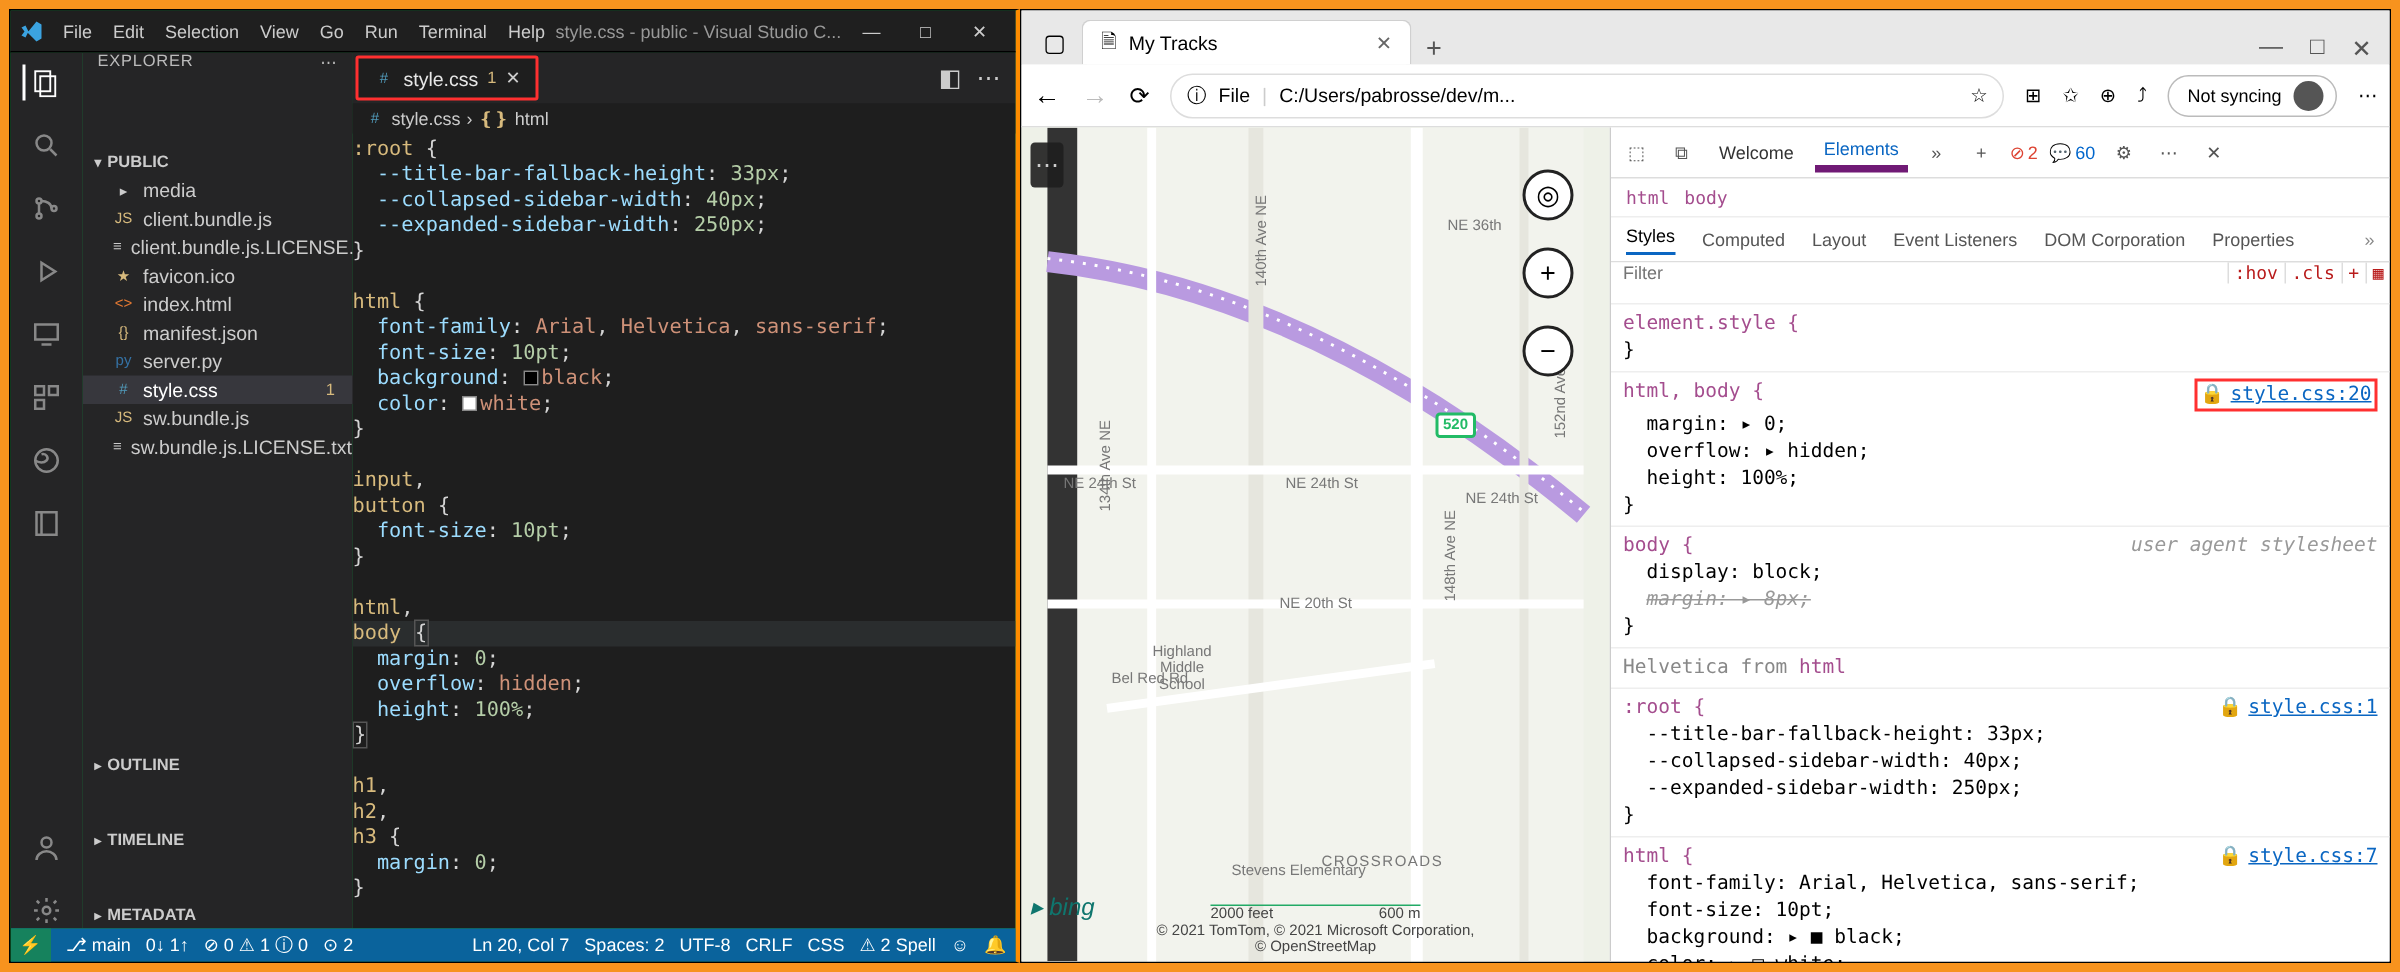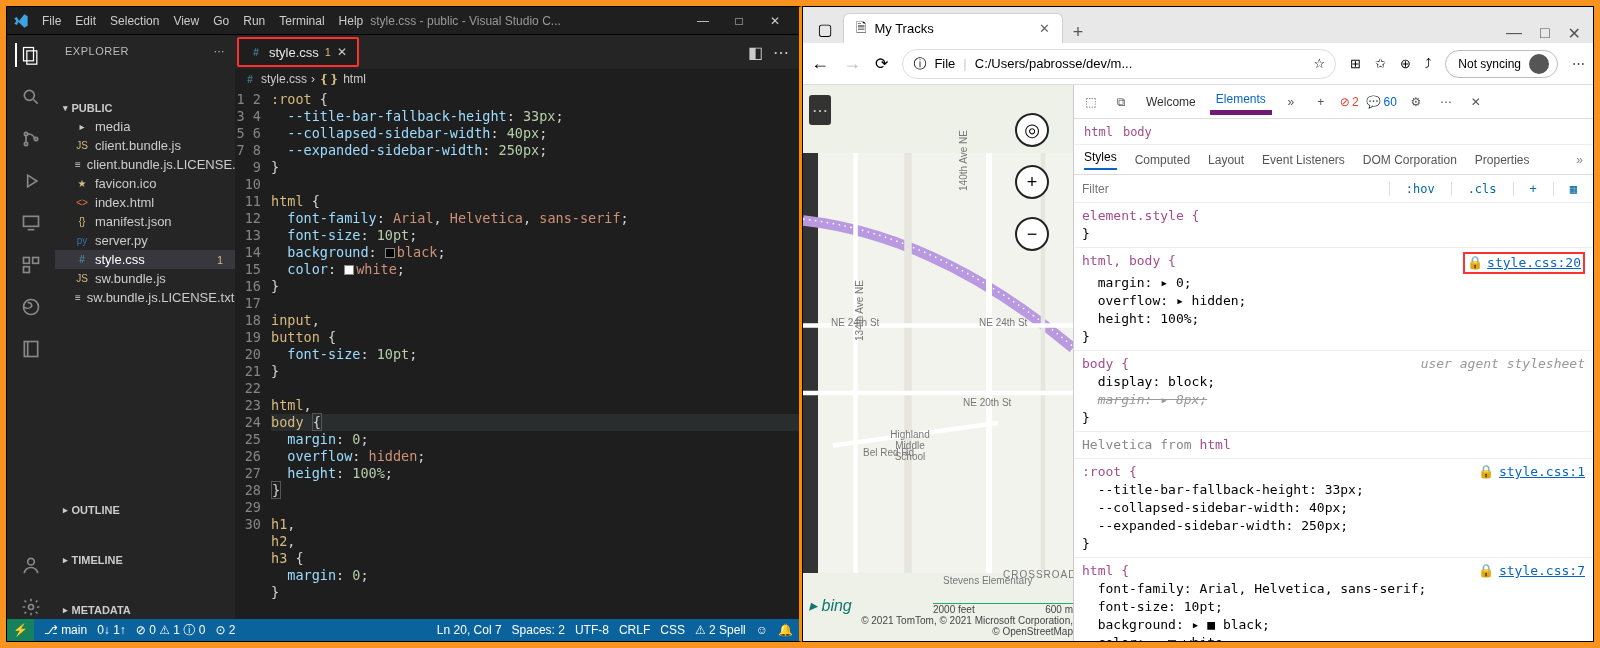--- a/index.html
+++ b/index.html
@@ -1,30 +1,30 @@
 <!DOCTYPE html>
 <html><head>
 <meta charset="utf-8">
 <style>
 * { box-sizing: border-box; margin: 0; padding: 0; }
 body { font-family: "Segoe UI", sans-serif; background: #f7931e; width: 1600px; height: 648px; overflow: hidden; }
 .wrap { display: flex; width: 1600px; height: 648px; border: 6px solid #f7931e; }
-.vscode { width: 796px; height: 636px; background: #15803d; color: #ccc; display: flex; flex-direction: column; border: 1px solid #000; border-right: 3px solid #ff8c00; }
+.vscode { width: 674px; height: 636px; background: #15803d; color: #ccc; display: flex; flex-direction: column; border: 1px solid #000; border-right: 3px solid #ff8c00; }
 .vstitle { height: 28px; background: #1f1f1f; display: flex; align-items: center; font-size: 12px; color: #ccc; padding: 0 6px; border-bottom: 1px solid #000; }
 .vstitle .logo { width:16px; height:16px; margin-right:6px; }
 .vstitle .menu span { margin: 0 7px; color:#ccc; cursor:default; }
 .vstitle .title { flex:1; text-align:left; color:#999; font-size:12px; }
 .vstitle .winbtn { width:36px; text-align:center; color:#ccc; font-size:12px; }
 .vsbody { flex:1; display:flex; overflow:hidden; }
 .activity { width:48px; background:#252526; display:flex; flex-direction:column; align-items:center; padding-top:8px; gap:18px; }
 .activity .aicon { width:24px; height:24px; color:#888; display:flex; align-items:center; justify-content:center; }
 .activity .aicon.active { color:#fff; border-left:2px solid #fff; padding-left:2px; margin-left:-4px; width:28px;}
 .activity .spacer { flex:1; }
 .sidebar { width:180px; background:#252526; color:#ccc; font-size:12px; display:flex; flex-direction:column; }
-.sb-head { height:32px; display:flex; align-items:center; padding:0 10px; font-size:11px; letter-spacing:0.5px; color:#bbb; justify-content:space-between;gap:35px;}
+.sb-head { height:32px; display:flex; align-items:flex-start; padding:0 10px; font-size:11px; letter-spacing:0.5px; color:#bbb; justify-content:space-between;gap:35px;}
 .sb-sec { font-size:11px; font-weight:bold; padding:3px 8px; display:flex; align-items:center; cursor:default;margin-top:32px;}
 .sb-sec::before { content:"▾"; font-size:9px; margin-right:4px; color:#ccc;}
 .sb-sec.collapsed::before { content:"▸"; }
 .sb-list { flex:1; overflow:auto; }
 .sb-item { padding:2px 8px 2px 20px; display:flex; align-items:center; gap:6px; font-size:13px; color:#ccc; }
 .sb-item.active { background:#37373d; color:#fff; }
 .fic { width:14px; height:14px; display:inline-flex; align-items:center; justify-content:center; font-size:10px;}
 .sb-item .mod { margin-left:auto; color:#d7ba7d; font-size:11px; padding-right:4px;}
 .editor { flex:1; background:#1e1e1e; display:flex; flex-direction:column; min-width:0;}
 .tabs { height:34px; display:flex; align-items:stretch; background:#252526; }
@@ -55,40 +55,40 @@
 .addr { height:42px; background:#fff; display:flex; align-items:center; padding:0 8px; gap:14px; border-bottom:1px solid #ddd; font-size:13px;}
 .addr .url { flex:1; display:flex; align-items:center; gap:8px; border:1px solid #ddd; border-radius:18px; height:30px; padding:0 10px;}
 .addr .pill { display:flex; align-items:center; gap:8px; border:1px solid #bbb; border-radius:16px; height:28px; padding:0 8px 0 12px; font-size:12px;}
 .avatar { width:20px; height:20px; border-radius:50%; background:#555;}
 .bcontent { flex:1; display:flex; min-height:0;}
 .mappane { flex:1; position:relative; background:#eef1e8; overflow:hidden;}
 .mapsvg { width:100%; height:100%; }
 .mapctrl { position:absolute; top:28px; right:24px; display:flex; flex-direction:column; gap:18px; }
 .mapctrl .c { width:34px; height:34px; border-radius:50%; border:2px solid #222; background:#fff; display:flex; align-items:center; justify-content:center; font-size:18px;}
 .moverflow { position:absolute; top:10px; left:6px; color:#ccc; background:rgba(30,30,30,.9); width:22px; height:30px; display:flex; align-items:center; justify-content:center; border-radius:3px;}
-.mattrib { position:absolute; bottom:4px; left:0; right:0; display:flex; flex-direction:column; align-items:flex-end; font-size:10px; color:#444;}
+.mattrib { position:absolute; bottom:4px; left:0; right:0; display:flex; flex-direction:column; align-items:center; font-size:10px; color:#444;}
 .scaleb { border-top:1px solid #2a6; width:140px; display:flex; justify-content:space-between;}
 .bing { position:absolute; bottom:26px; left:6px; color:#0f766e; font-style:italic; font-size:16px;}
 .shield { position:absolute; background:#fff; border:2px solid #2b6; color:#2b6; font-weight:bold; font-size:10px; padding:1px 3px; border-radius:3px;}
 .mlabel { position:absolute; font-size:10px; color:#777; white-space:nowrap; }
 .devtools { width:520px; background:#fff; display:flex; flex-direction:column; font-size:12px; border-left:1px solid #ccc;}
 .dtabs { height:34px; display:flex; align-items:center; padding:0 6px; gap:8px; border-bottom:1px solid #ddd;}
 .dtabs .ico { color:#555; width:22px; text-align:center;}
 .dtabs .tab2 { padding:4px 6px; color:#333; cursor:default;}
 .dtabs .tab2.active { color:#0a66c2; border-bottom:5px solid #701a75; }
 .dtabs .err { color:#d43; display:flex; align-items:center; gap:2px;}
 .dtabs .warn{ color:#06c; display:flex; align-items:center; gap:2px;}
 .crumbs2 { height:26px; display:flex; align-items:center; gap:10px; padding:0 10px; color:#a44d8e; border-bottom:1px solid #eee; font-family:Consolas,monospace;}
 .panetabs { height:30px; display:flex; align-items:center; gap:18px; padding:0 10px; border-bottom:1px solid #ddd; }
 .panetabs .pt { color:#555; cursor:default;}
 .panetabs .pt.active { color:#000; border-bottom:2px solid #0a66c2; padding-bottom:4px;}
 .panetabs .trail { margin-left:auto; color:#888;}
-.filterrow { display:flex; align-items:center; height:28px; border-bottom:1px solid #eee;}
+.filterrow { display:flex; align-items:flex-start; height:28px; border-bottom:1px solid #eee;}
 .filterrow input { flex:1; border:none; padding:0 8px; font-size:12px; outline:none;}
-.filterrow .b { padding:0 16px; border-left:1px solid #ddd; font-family:Consolas,monospace; color:#0369a1;}
+.filterrow .b { padding:0 4px; border-left:1px solid #ddd; font-family:Consolas,monospace; color:#b91c1c;}
 .styles { flex:1; overflow:auto; font-family:Consolas,monospace; font-size:13px; line-height:18px; }
 .rule { border-bottom:1px solid #eee; padding:4px 8px; position:relative;}
 .sel2 { color:#a44d8e; } .link2 { color:#0a66c2; text-decoration:underline; float:right; }
 .ruleh { display:flex;}
 .rulesrc { margin-left:auto; display:flex; align-items:center; gap:4px; }
 .rulesrc.red { border:2px solid #ff3030; padding:0 2px;}
 .strike { text-decoration:line-through; color:#999; font-style:italic;}
 .uas { color:#999; font-style:italic; }
 </style>
 </head>
@@ -239,51 +239,20 @@
           <span>⋯</span>
         </div>
       </div>
       <div class="crumbs">
         <span class="fic" style="color:#519aba">#</span>
         <span>style.css</span> › 
         <span style="color:#d7ba7d">❴❵</span>
         <span>html</span>
       </div>
       <div class="code">
-        <div class="gutter" id="gutter">1
-2
-3
-4
-5
-6
-7
-8
-9
-10
-11
-12
-13
-14
-15
-16
-17
-18
-19
-20
-21
-22
-23
-24
-25
-26
-27
-28
-29
-30
-</div>
         <div class="codetext" id="codetext"><span class="tk-sel">:root</span> <span class="tk-pun">{</span>
   <span class="tk-prop">--title-bar-fallback-height</span>: <span class="tk-num">33px</span>;
   <span class="tk-prop">--collapsed-sidebar-width</span>: <span class="tk-num">40px</span>;
   <span class="tk-prop">--expanded-sidebar-width</span>: <span class="tk-num">250px</span>;
 <span class="tk-pun">}</span>
 
 <span class="tk-sel">html</span> <span class="tk-pun">{</span>
   <span class="tk-prop">font-family</span>: <span class="tk-str">Arial</span>, <span class="tk-str">Helvetica</span>, <span class="tk-str">sans-serif</span>;
   <span class="tk-prop">font-size</span>: <span class="tk-num">10pt</span>;
   <span class="tk-prop">background</span>: <span class="clrbox" style="background:#000"></span><span class="tk-str">black</span>;
@@ -383,21 +352,21 @@
       <div class="moverflow">⋯</div>
       <div class="shield" style="top:190px;left:276px">520</div>
       <div class="mlabel" style="top:70px;left:130px;transform:rotate(-90deg)">140th Ave NE</div>
       <div class="mlabel" style="top:220px;left:26px;transform:rotate(-90deg)">134th Ave NE</div>
       <div class="mlabel" style="top:280px;left:256px;transform:rotate(-90deg)">148th Ave NE</div>
       <div class="mlabel" style="top:170px;left:328px;transform:rotate(-90deg)">152nd Ave NE</div>
       <div class="mlabel" style="top:60px;left:284px">NE 36th</div>
       <div class="mlabel" style="top:232px;left:28px">NE 24th St</div>
       <div class="mlabel" style="top:232px;left:176px">NE 24th St</div>
       <div class="mlabel" style="top:242px;left:296px">NE 24th St</div>
-      <div class="mlabel" style="top:312px;left:160px">NE 20th St</div>
+      <div class="mlabel" style="top:312px;left:172px">NE 20th St</div>
       <div class="mlabel" style="top:362px;left:60px">Bel Red Rd</div>
       <div class="mlabel" style="top:490px;left:140px;text-align:center">Stevens Elementary</div>
       <div class="mlabel" style="top:484px;left:200px;letter-spacing:1px">CROSSROADS</div>
       <div class="mlabel" style="top:344px;left:82px;width:50px;text-align:center;white-space:normal">Highland Middle School</div>
       <div class="mapctrl">
         <div class="c">◎</div>
         <div class="c">+</div>
         <div class="c">−</div>
       </div>
       <div class="bing">▸ bing</div>

